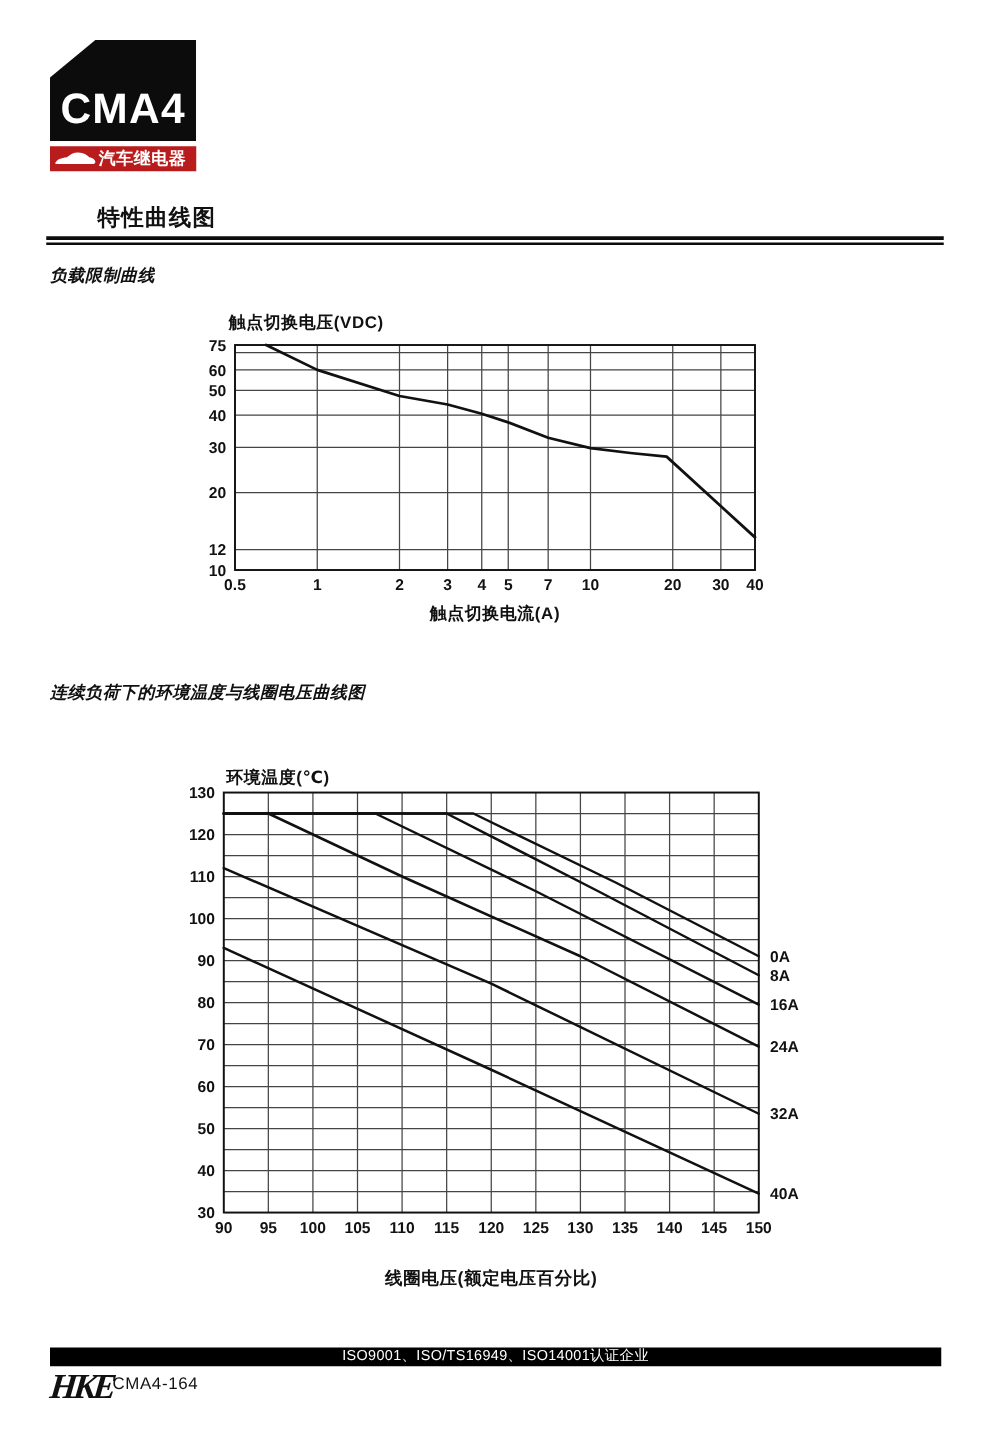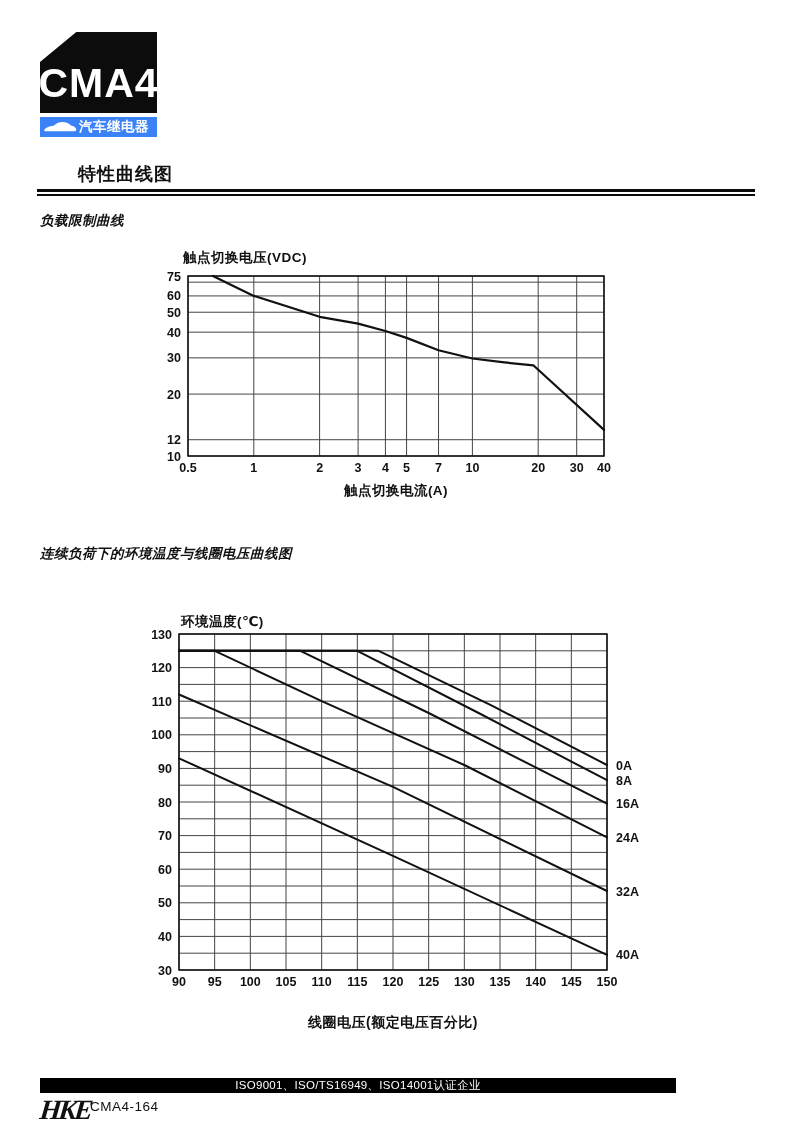--- a/index.html
+++ b/index.html
@@ -7,37 +7,37 @@
     position:relative;width:800px;height:1145px;margin:0 auto;background:#ffffff;
     font-family:"Liberation Sans","DejaVu Sans",sans-serif;color:#111;overflow:hidden;
   }
   .abs{position:absolute;}
   
   .logo-square{
     left:40px;top:32px;width:117px;height:81px;background:#0c0c0c;
     clip-path:polygon(31% 0,100% 0,100% 100%,0 100%,0 37%);
     display:flex;align-items:flex-end;justify-content:center;
   }
-  .logo-model{color:#fff;font-weight:bold;font-size:41px;letter-spacing:1px;line-height:1;margin-bottom:9px;}
+  .logo-model{color:#fff;font-weight:bold;font-size:34px;letter-spacing:1px;line-height:1;margin-bottom:9px;}
   .logo-bar{
-    left:40px;top:117px;width:117px;height:20px;background:#3b82f6;
+    left:40px;top:117px;width:117px;height:20px;background:#b91c1c;
     display:flex;align-items:center;gap:2px;padding-left:3px;box-sizing:border-box;
   }
   .logo-tagline{color:#fff;font-weight:bold;font-size:13.5px;letter-spacing:0.5px;white-space:nowrap;}
   
   .page-heading{left:40px;top:162px;font-size:18px;font-weight:bold;letter-spacing:1px;margin-left:38px;}
   .rule-double{left:37px;top:189px;width:718px;height:7px;box-sizing:border-box;
     border-top:3px solid #0c0c0c;border-bottom:2px solid #0c0c0c;}
   .section-title{font-size:13.5px;font-weight:bold;letter-spacing:0.5px;font-style:italic;}
   .axis-title{font-size:13.5px;font-weight:bold;letter-spacing:0.5px;}
   .axis-title-x{text-align:center;width:400px;}
   svg text{font-family:"Liberation Sans","DejaVu Sans",sans-serif;}
   
   .footer-bar{
-    left:40px;top:1078px;width:636px;height:15px;background:#000;
+    left:40px;top:1078px;width:713px;height:15px;background:#000;
     color:#fff;font-size:11.5px;line-height:15px;text-align:center;letter-spacing:0.3px;
   }
   .brand-logo{
     left:40px;top:1094px;font-family:"Liberation Serif","DejaVu Serif",serif;
     font-style:italic;font-weight:bold;font-size:28px;letter-spacing:-3px;transform:skewX(-6deg);
   }
   .doc-code{left:90px;top:1099px;font-size:13.5px;letter-spacing:0.5px;}
 </style>
 </head>
 <body>

